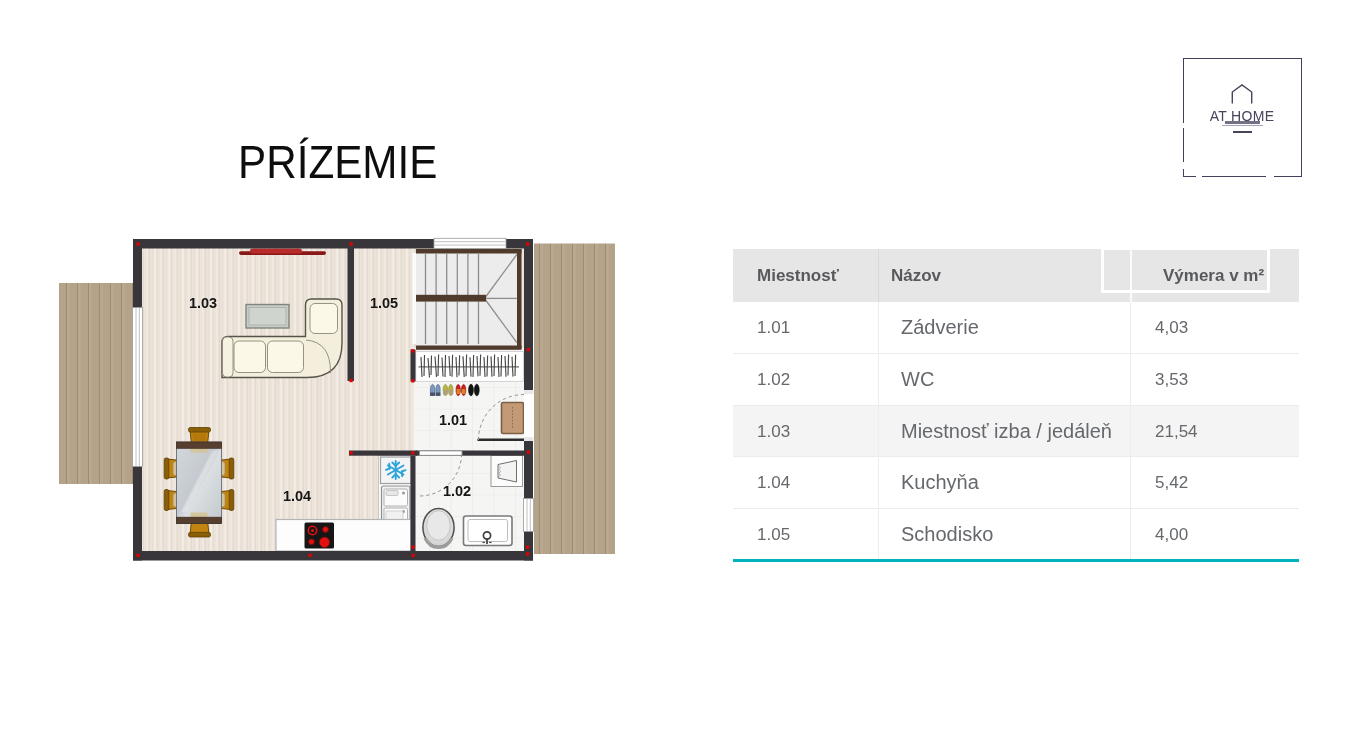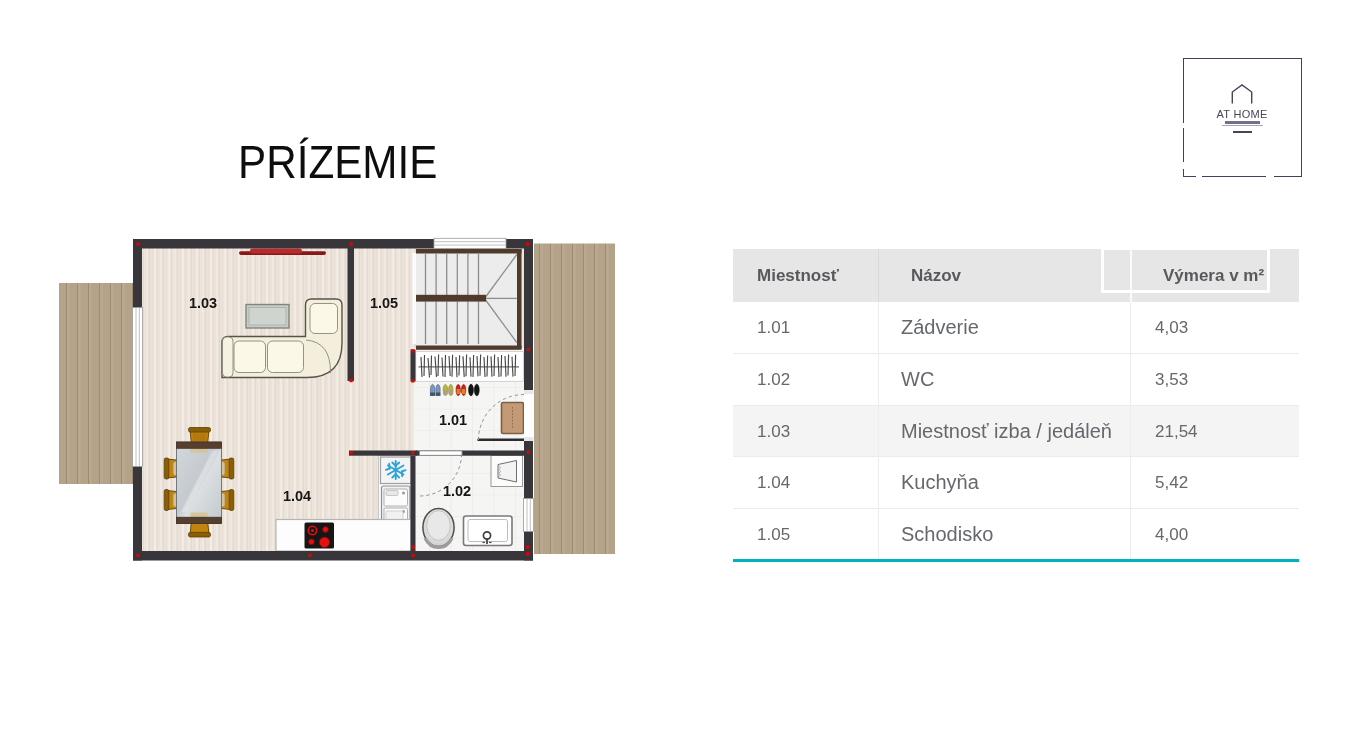--- a/index.html
+++ b/index.html
@@ -24,32 +24,32 @@
 <div class="abs" style="left:1181px;top:162px;width:4px;height:7px;background:#fff;"></div>
 
 <div class="abs" style="left:1196px;top:173px;width:6px;height:4px;background:#fff;"></div>
 
 <div class="abs" style="left:1266px;top:173px;width:8px;height:4px;background:#fff;"></div>
 
 <svg class="abs" style="left:1228px;top:80px" width="28" height="28" viewBox="0 0 28 28">
   <path d="M4.3,23.5 V12 L14,4.9 L23.7,12 V23.5" fill="none" stroke="#47445c" stroke-width="1.4"></path>
 </svg>
 
-<div class="abs" style="left:1183px;top:108px;width:118px;text-align:center;font-size:11px;letter-spacing:0.3px;color:#47445c;">AT HOME</div>
+<div class="abs" style="left:1183px;top:108px;width:118px;text-align:center;font-size:14px;letter-spacing:0.3px;color:#47445c;">AT HOME</div>
 
 <div class="abs" style="left:1225px;top:121px;width:35px;height:2.6px;background:#5a5870;opacity:.85;"></div>
 
 <div class="abs" style="left:1222px;top:124.6px;width:41px;height:1.6px;background:#8f8da3;opacity:.8;"></div>
 
 <div class="abs" style="left:1233px;top:131px;width:19px;height:1.8px;background:#47445c;"></div>
 
 <div class="abs" style="left:733px;top:249px;width:566px;">
 
   <div style="position:relative;height:53px;background:#e6e6e6;">
-    <div class="hcell" style="width:146px;"><span style="margin-left:24px;">Miestnosť</span></div><div class="hcell" style="width:252px;"><span style="margin-left:32px;">Názov</span></div><div class="hcell"><span style="margin-left:32px;">Výmera v m²</span></div>
+    <div class="hcell" style="width:146px;"><span style="margin-left:24px;">Miestnosť</span></div><div class="hcell" style="width:252px;"><span style="margin-left:12px;">Názov</span></div><div class="hcell"><span style="margin-left:32px;">Výmera v m²</span></div>
     <div class="abs" style="left:145px;top:0;bottom:0;width:1px;background:#d9d9d9;"></div>
     <div class="abs" style="left:397px;top:0;bottom:0;width:2px;background:#fbfbfb;"></div>
     
     <div class="abs" style="left:368px;top:-2px;width:163px;height:40px;border:3px solid #ffffff;z-index:1;"></div>
   </div>
 
   <div class="row" style="border-top:none;">
     <span class="c1">1.01</span>
       <span class="c2">Zádverie</span>
       <span class="c3">4,03</span>

